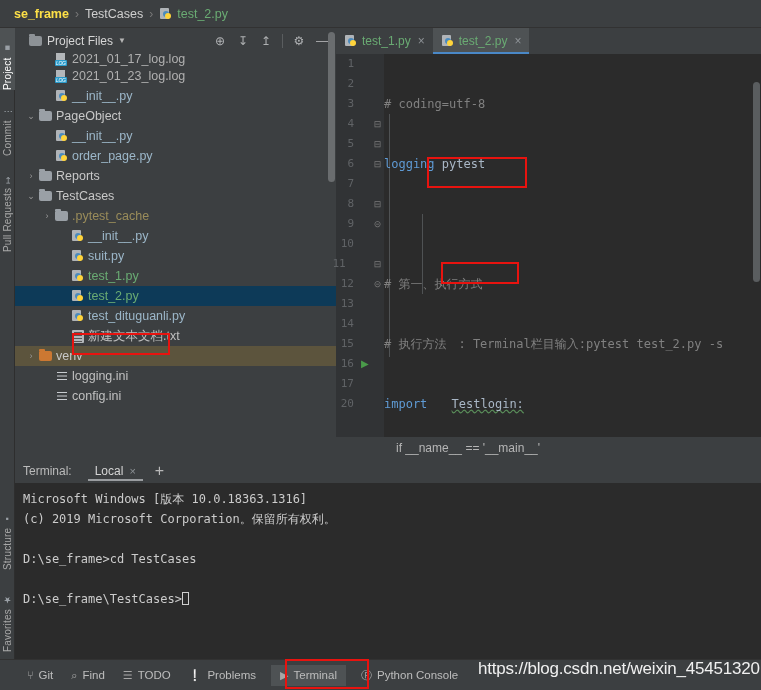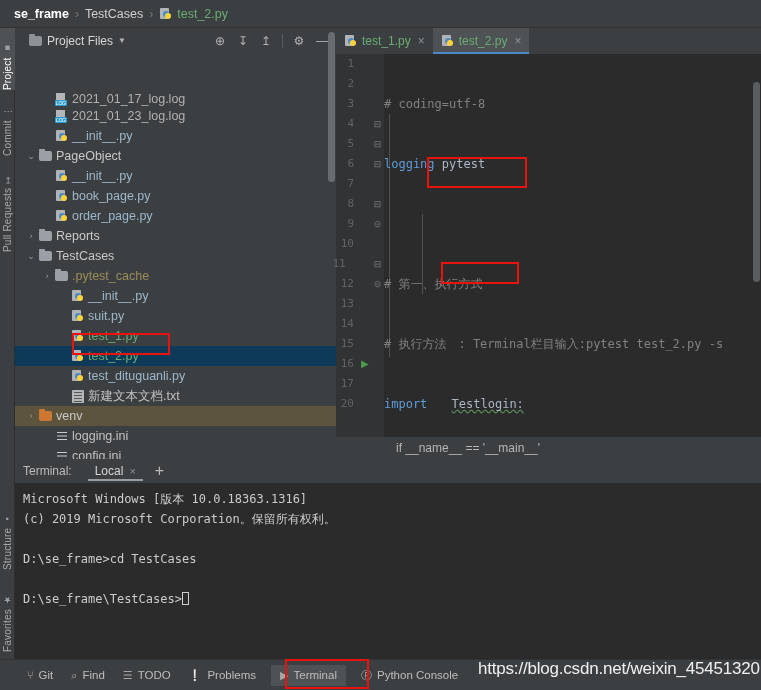--- a/index.html
+++ b/index.html
@@ -14,21 +14,21 @@
 
   
   .topbar {
     position: absolute; left: 0; top: 0; width: 761px; height: 28px;
     background: #3c3f41; display: flex; align-items: center;
     padding-left: 14px; font-size: 12.5px; color: #bbbbbb;
     border-bottom: 1px solid #323232;
   }
   .crumb { display: flex; align-items: center; }
   .crumb-sep { color: #787878; margin: 0 6px; font-size: 12px; }
-  .crumb-root { color: #ffffff; font-weight: bold; }
+  .crumb-root { color: #fde047; font-weight: bold; }
   .crumb-mid { color: #cfcfcf; }
   .crumb-file { color: #6aab73; }
 
   
   .leftstrip {
     position: absolute; left: 0; top: 28px; width: 15px; height: 662px;
     background: #3c3f41; border-right: 1px solid #2e2e2e;
   }
   .vtab {
     position: absolute; left: 0; width: 15px;
@@ -265,21 +265,21 @@
       <div class="proj-tools">
         <div class="tbtn">⊕</div>
         <div class="tbtn">↧</div>
         <div class="tbtn">↥</div>
         <div class="tsep"></div>
         <div class="tbtn">⚙</div>
         <div class="tbtn">—</div>
       </div>
     </div>
     <div class="tree" id="tree">
-        <div class="trow" style="height: 13px; align-items: flex-end; overflow: hidden; margin-top: 40px;">
+        <div class="trow" style="height: 13px; align-items: flex-end; overflow: hidden;">
           <span style="display:inline-block;width:26px;flex:0 0 26px"></span>
           <span class="arrow"></span>
           <span class="ticon">
             <span class="ic-log">
               <i class="doc"></i>
               <i class="tag">LOG</i>
             </span>
           </span>
           <span class="tlabel c-log">2021_01_17_log.log</span>
         </div>
@@ -318,32 +318,20 @@
           <span style="display:inline-block;width:26px;flex:0 0 26px"></span>
           <span class="arrow"></span>
           <span class="ticon">
             <span class="ic-py">
               <i class="pg"></i>
               <i class="pb"></i>
               <i class="py2"></i>
             </span>
           </span>
           <span class="tlabel c-py">__init__.py</span>
-        </div>
-        <div class="trow">
-          <span style="display:inline-block;width:26px;flex:0 0 26px"></span>
-          <span class="arrow"></span>
-          <span class="ticon">
-            <span class="ic-py">
-              <i class="pg"></i>
-              <i class="pb"></i>
-              <i class="py2"></i>
-            </span>
-          </span>
-          <span class="tlabel c-py">book_page.py</span>
         </div>
         <div class="trow">
           <span style="display:inline-block;width:26px;flex:0 0 26px"></span>
           <span class="arrow"></span>
           <span class="ticon">
             <span class="ic-py">
               <i class="pg"></i>
               <i class="pb"></i>
               <i class="py2"></i>
             </span>

